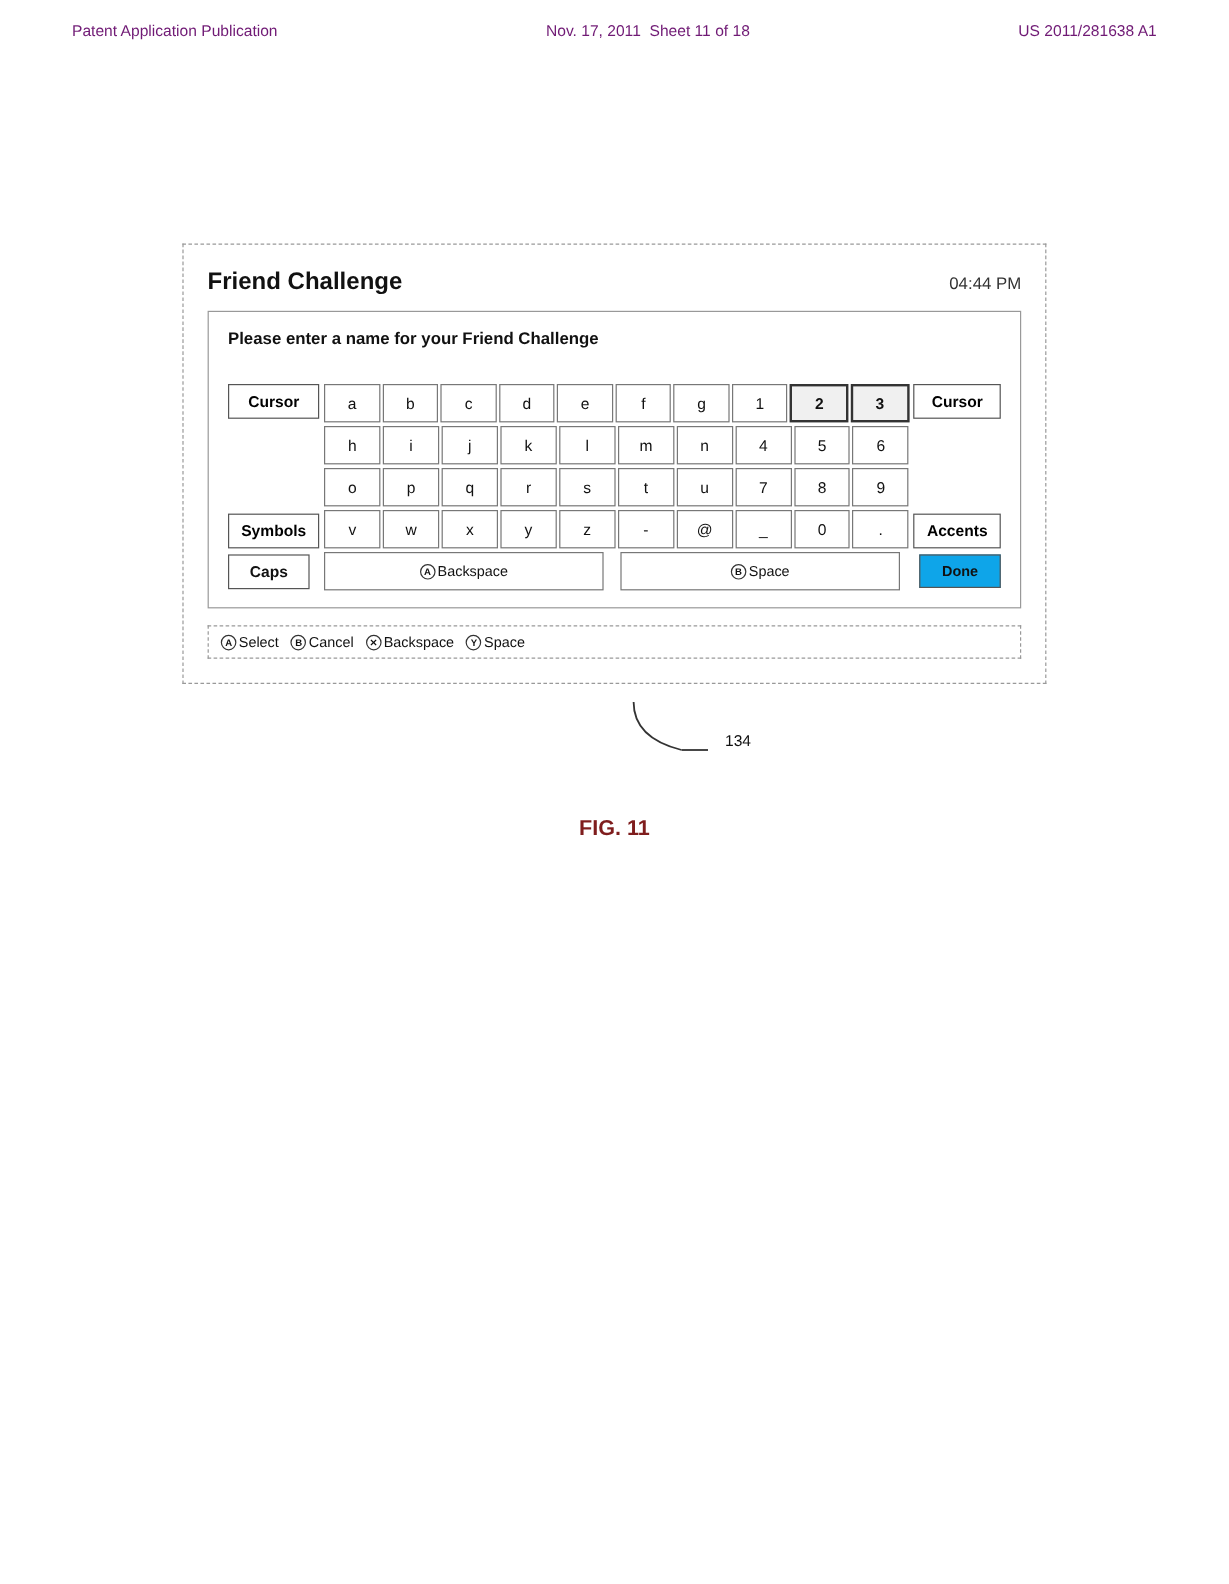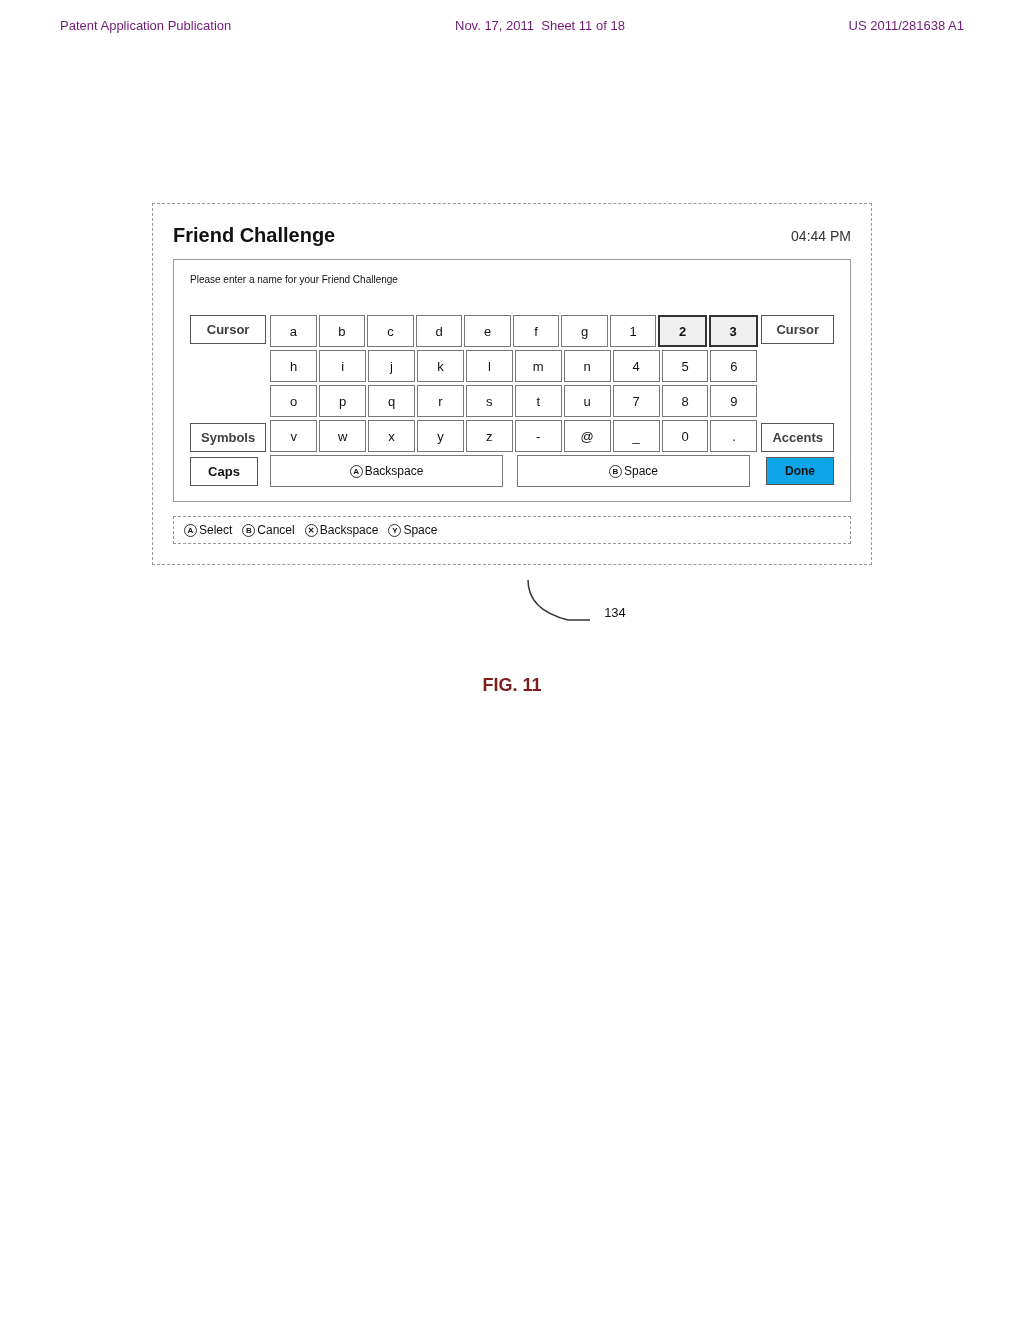--- a/index.html
+++ b/index.html
@@ -64,22 +64,22 @@
     }
 
     
     .dialog-box {
       border: 1.5px solid #999;
       padding: 14px 16px;
       margin-bottom: 14px;
     }
 
     .dialog-prompt {
-      font-size: 10px;
-      font-weight: normal;
+      font-size: 14px;
+      font-weight: bold;
       color: #111;
       margin-bottom: 30px;
     }
 
     
     .content-field {
       border: 1.5px solid #555;
       padding: 6px 10px;
       font-size: 14px;
       font-weight: bold;
@@ -87,21 +87,21 @@
       width: 100%;
       margin-bottom: 16px;
       background: #fff;
     }
 
     .side-btn {
       border: 1.5px solid #555;
       background: #fff;
       font-size: 13px;
       font-weight: bold;
-      color: #404040;
+      color: #000000;
       padding: 6px 10px;
       text-align: right;
       cursor: pointer;
       min-width: 68px;
       display: flex;
       align-items: center;
       justify-content: center;
     }
 
     .key-row {

